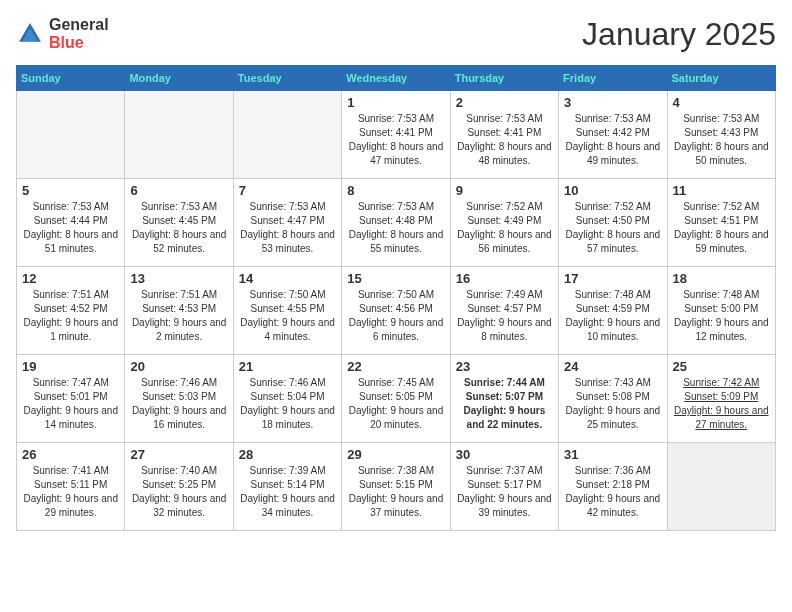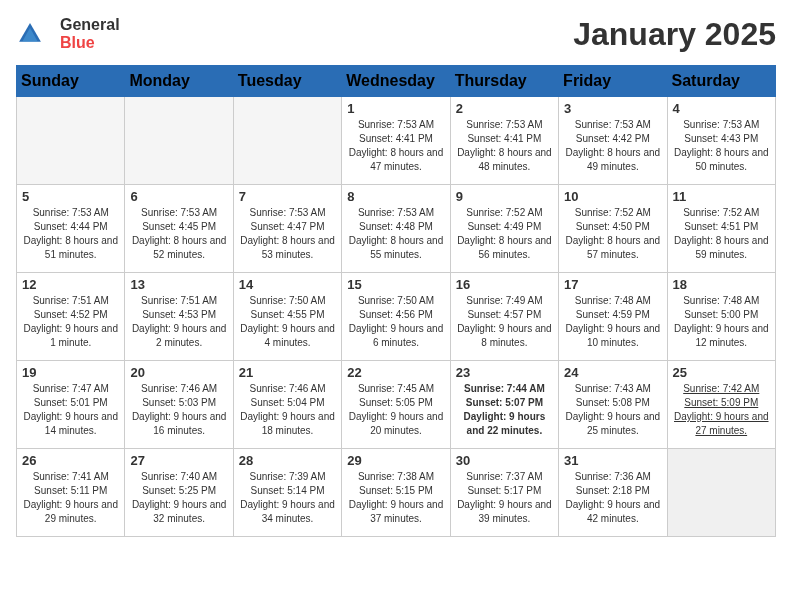--- a/index.html
+++ b/index.html
@@ -12,21 +12,21 @@
     }
     .header {
       display: flex;
       justify-content: space-between;
       align-items: flex-start;
       margin-bottom: 12px;
     }
     .logo {
       display: flex;
       align-items: center;
-      gap: 16px;
+      gap: 5px;
     }
     .logo-text {
       display: flex;
       flex-direction: column;
       line-height: 1.1;
     }
     .logo-general {
       font-size: 16px;
       font-weight: bold;
       color: #333;
@@ -38,36 +38,36 @@
     }
     .logo-icon {
       width: 28px;
       height: 28px;
     }
     .title-area {
       text-align: right;
     }
     .month-title {
       font-size: 32px;
-      font-weight: bold;
+      font-weight: normal;
       color: #333;
     }
     .location {
       font-size: 15px;
       color: #555;
     }
     table {
       width: 100%;
       border-collapse: collapse;
       table-layout: fixed;
     }
     th {
       background-color: #2a6db5;
-      color: #000000;
-      font-size: 16px;
+      color: #5eead4;
+      font-size: 11px;
       font-weight: bold;
       padding: 6px 4px;
       text-align: left;
       border: 1px solid #2a6db5;
     }
     td {
       border: 1px solid #ccc;
       vertical-align: top;
       padding: 4px 5px;
       font-size: 10px;

